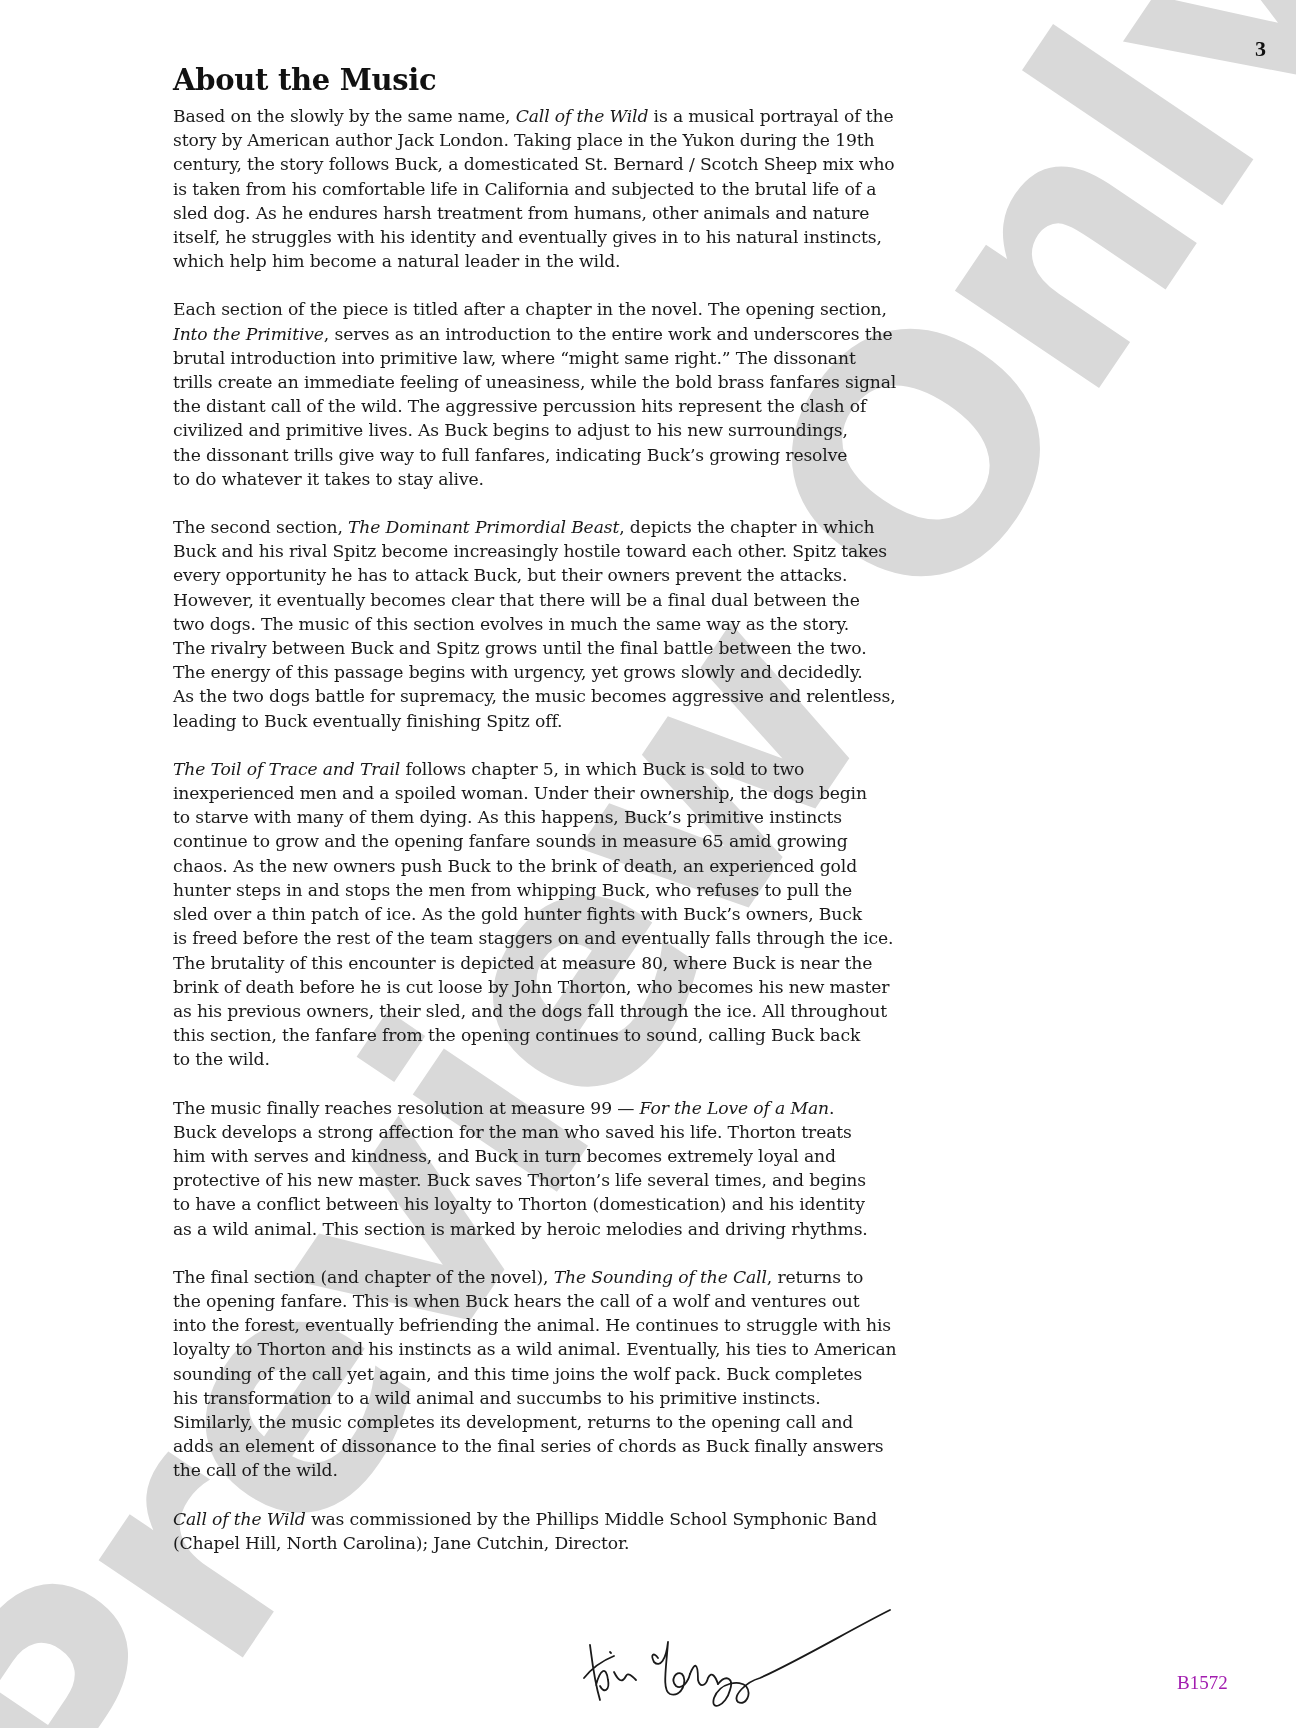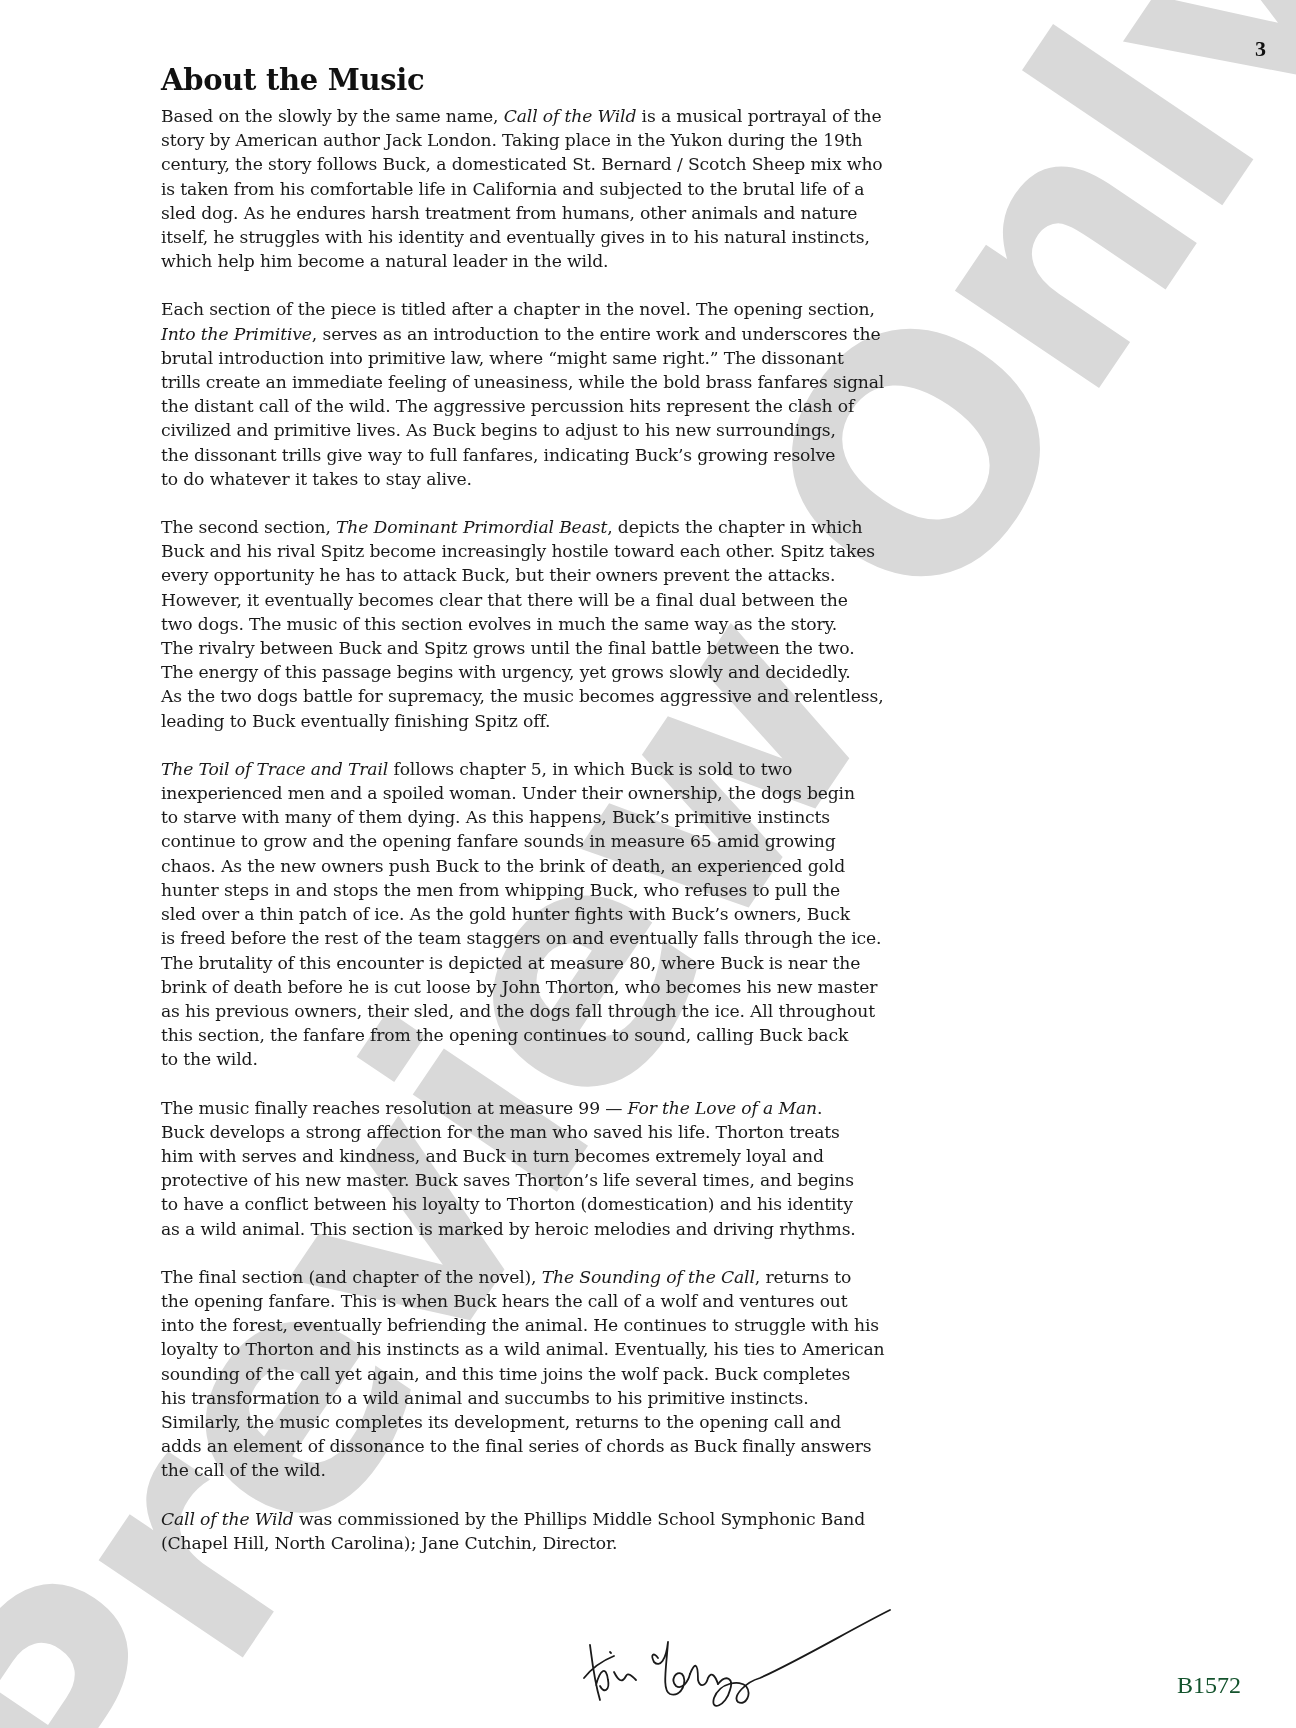--- a/index.html
+++ b/index.html
@@ -7,34 +7,34 @@
     width: 1296px; height: 1728px; position: relative; overflow: hidden;
     background: #ffffff; color: #1a1a1a;
     font-family: "DejaVu Serif", "Liberation Serif", serif;
   }
   .page-number {
     position: absolute; top: 36px; right: 30px;
     font-family: "Liberation Serif", serif; font-weight: bold; font-size: 22px; color: #111;
   }
   .footer-code {
     position: absolute; top: 1672px; left: 1177px;
-    font-family: "Liberation Serif", serif; font-size: 24px; color: #14532d;
+    font-family: "Liberation Serif", serif; font-size: 19px; color: #a21caf;
   }
   .watermark {
     position: absolute; left: 0; top: 0; width: 1296px; height: 1728px;
     pointer-events: none; z-index: 0;
   }
   .watermark span {
     position: absolute; left: 648px; top: 860px;
     transform: translate(-50%, -50%) rotate(-56deg);
     font-family: "DejaVu Sans", sans-serif; font-weight: bold;
     font-size: 318px; letter-spacing: -6px; color: #d9d9d9; white-space: nowrap;
   }
   .content {
-    position: absolute; left: 161px; top: 62px; width: 830px; z-index: 1;
+    position: absolute; left: 173px; top: 62px; width: 830px; z-index: 1;
   }
   h1 {
     margin: 0 0 6px 0;
     font-family: "DejaVu Serif", serif; font-weight: bold; font-size: 29px; color: #111;
     letter-spacing: -0.3px; line-height: 36px;
   }
   p {
     margin: 0 0 24px 0;
     font-size: 17.2px; line-height: 24.2px; color: #1a1a1a;
     letter-spacing: -0.15px;

